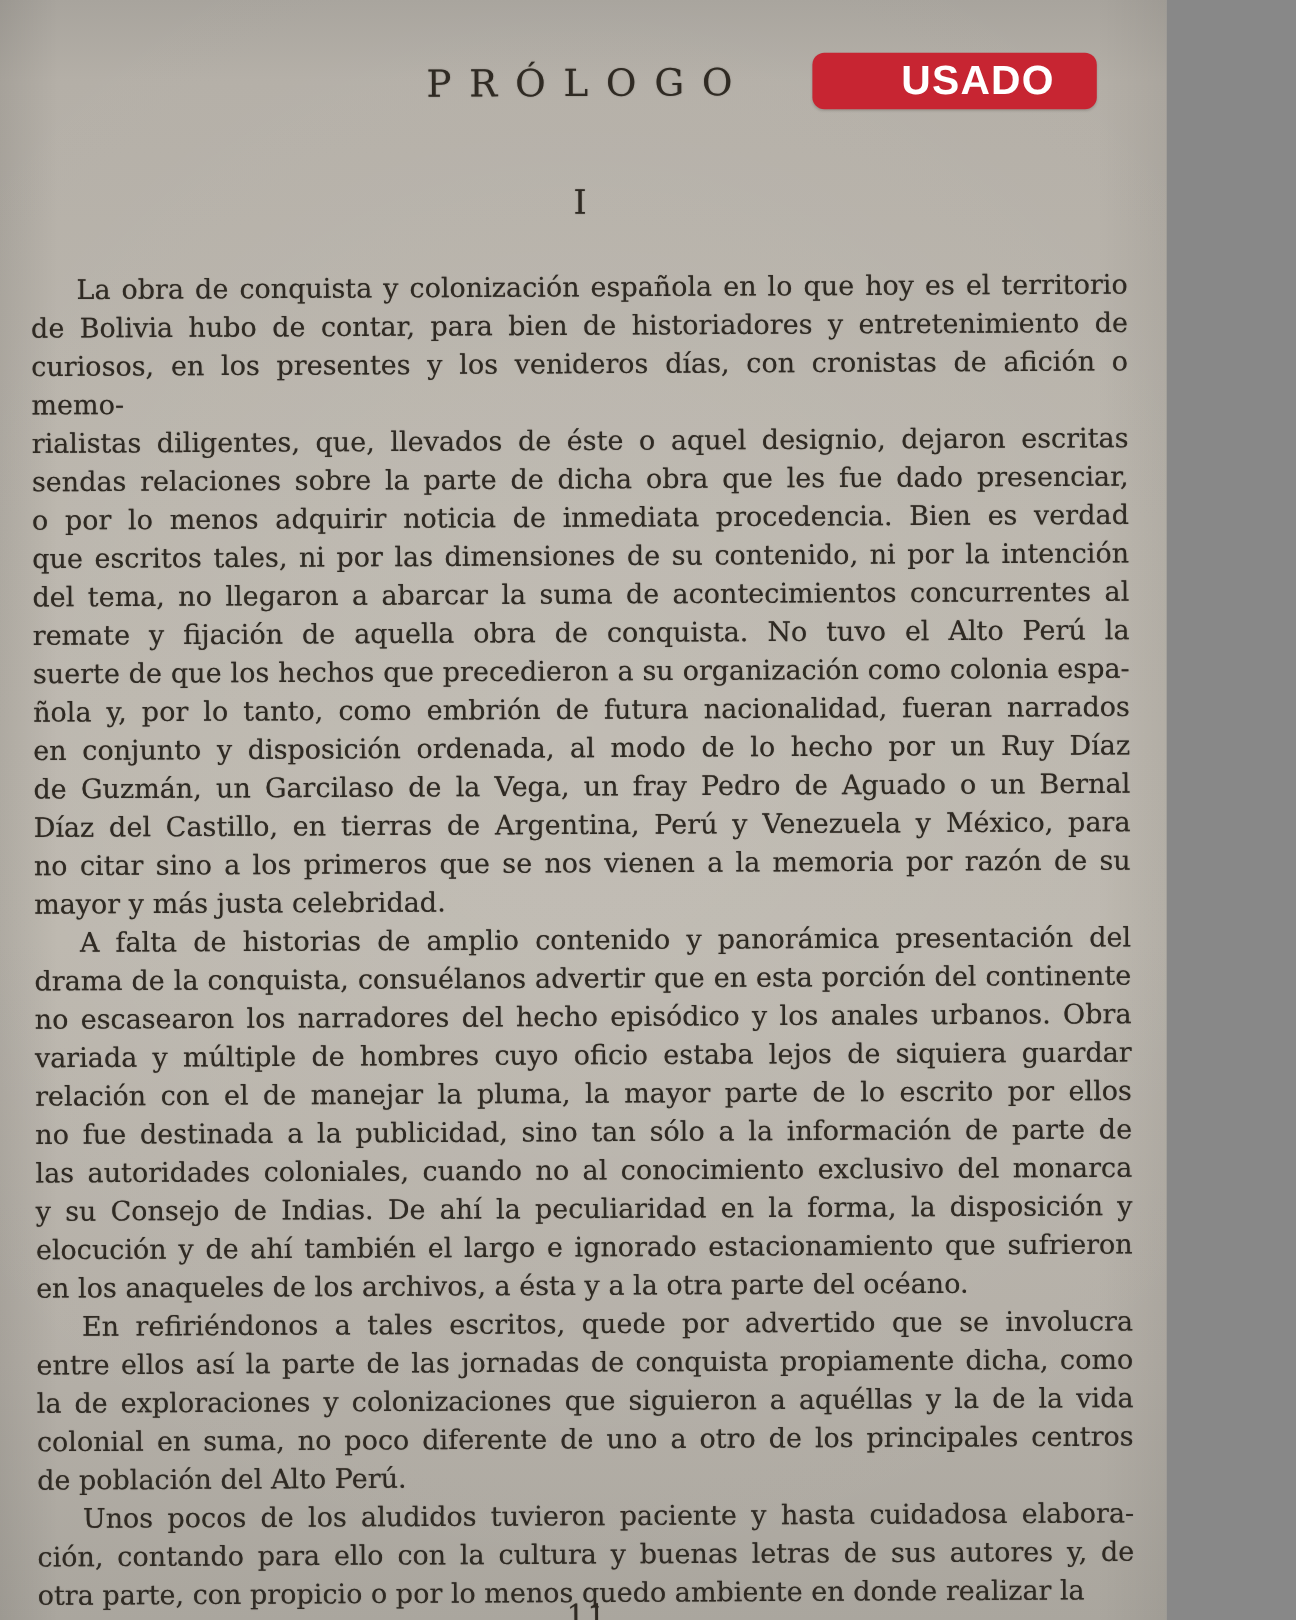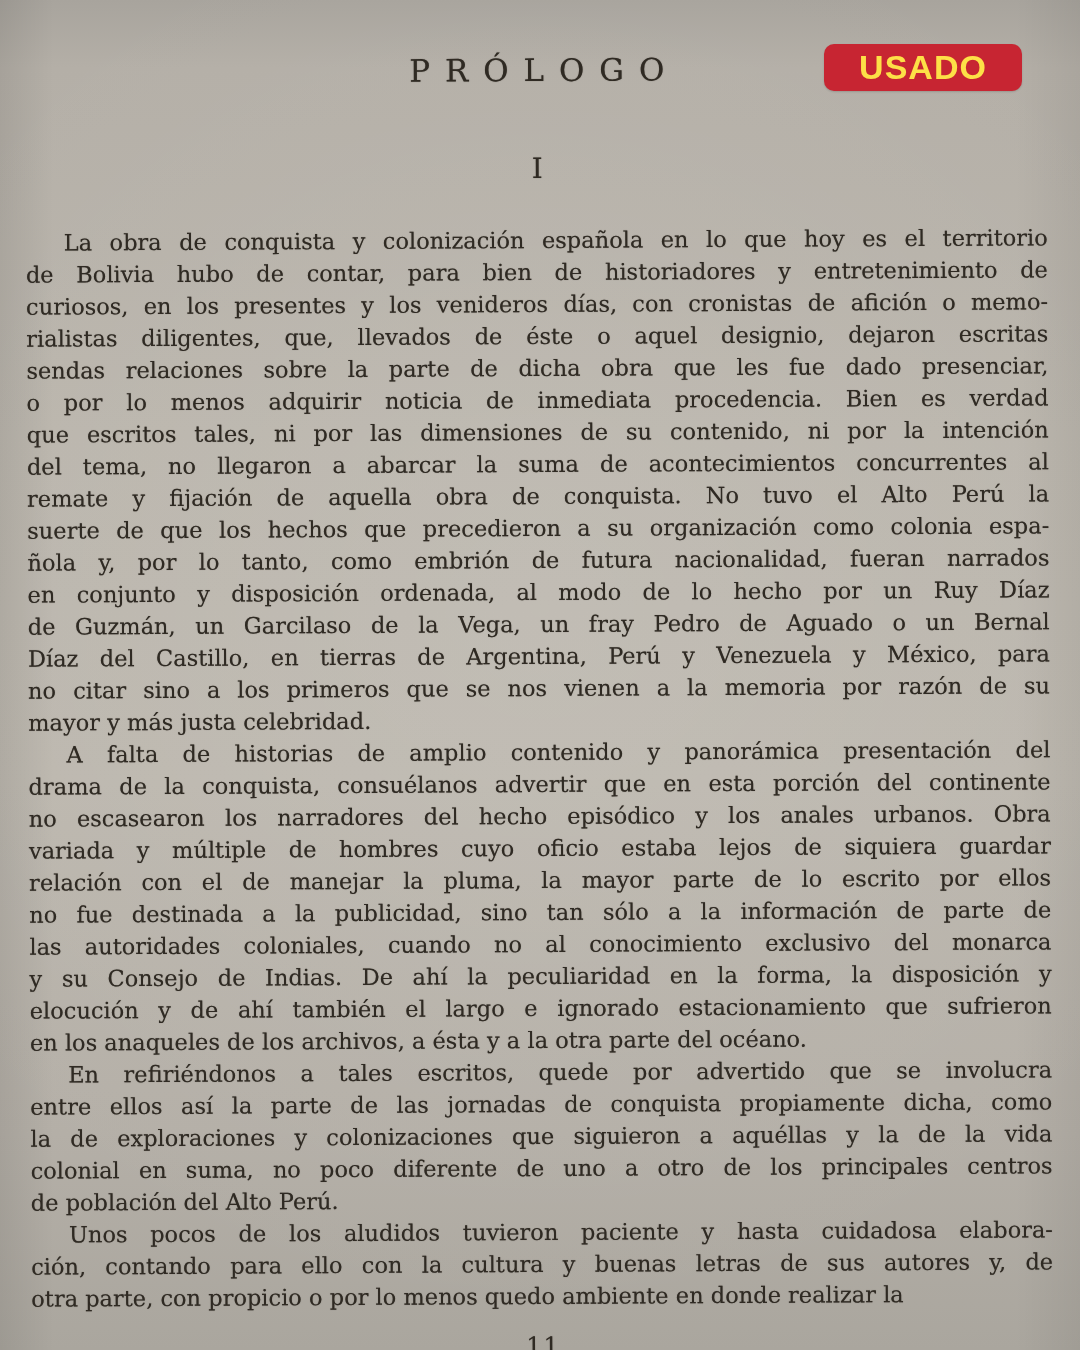--- a/index.html
+++ b/index.html
@@ -2,21 +2,21 @@
 <html><head>
 <meta charset="utf-8">
 <style>
   html, body {
     margin: 0;
     padding: 0;
     background: #888;
   }
   .page {
     position: relative;
-    width: 1080px;
+    width: 972px;
     height: 1350px;
     overflow: hidden;
     background-color: #b6b1a8;
     background-image:
       linear-gradient(90deg, rgba(0,0,0,0.08) 0%, rgba(0,0,0,0) 5%, rgba(0,0,0,0) 94%, rgba(0,0,0,0.06) 100%),
       radial-gradient(120% 90% at 50% 45%, rgba(255,255,255,0.09) 0%, rgba(255,255,255,0) 60%),
       linear-gradient(180deg, #a8a49d 0%, #b4afa7 5%, #bab5ac 32%, #bcb7ae 58%, #b4afa7 84%, #aaa69e 100%);
     font-family: "DejaVu Serif", "Liberation Serif", serif;
   }
   .content {
@@ -138,16 +138,16 @@
           <div class="line last">de población del Alto Perú.</div>
         </div>
         <div class="paragraph">
           <div class="line first">Unos pocos de los aludidos tuvieron paciente y hasta cuidadosa elabora-</div>
           <div class="line">ción, contando para ello con la cultura y buenas letras de sus autores y, de</div>
           <div class="line last">otra parte, con propicio o por lo menos quedo ambiente en donde realizar la</div>
         </div>
       </div>
     <div class="pageno">11</div>
   </div>
-  <div class="badge" style="background: rgb(199, 37, 50); color: #fde047;">
+  <div class="badge" style="background: rgb(199, 37, 50); color: #ffffff; padding-left: 39px;">
     <span>USADO</span>
   </div>
 </div>
 
 </body></html>

